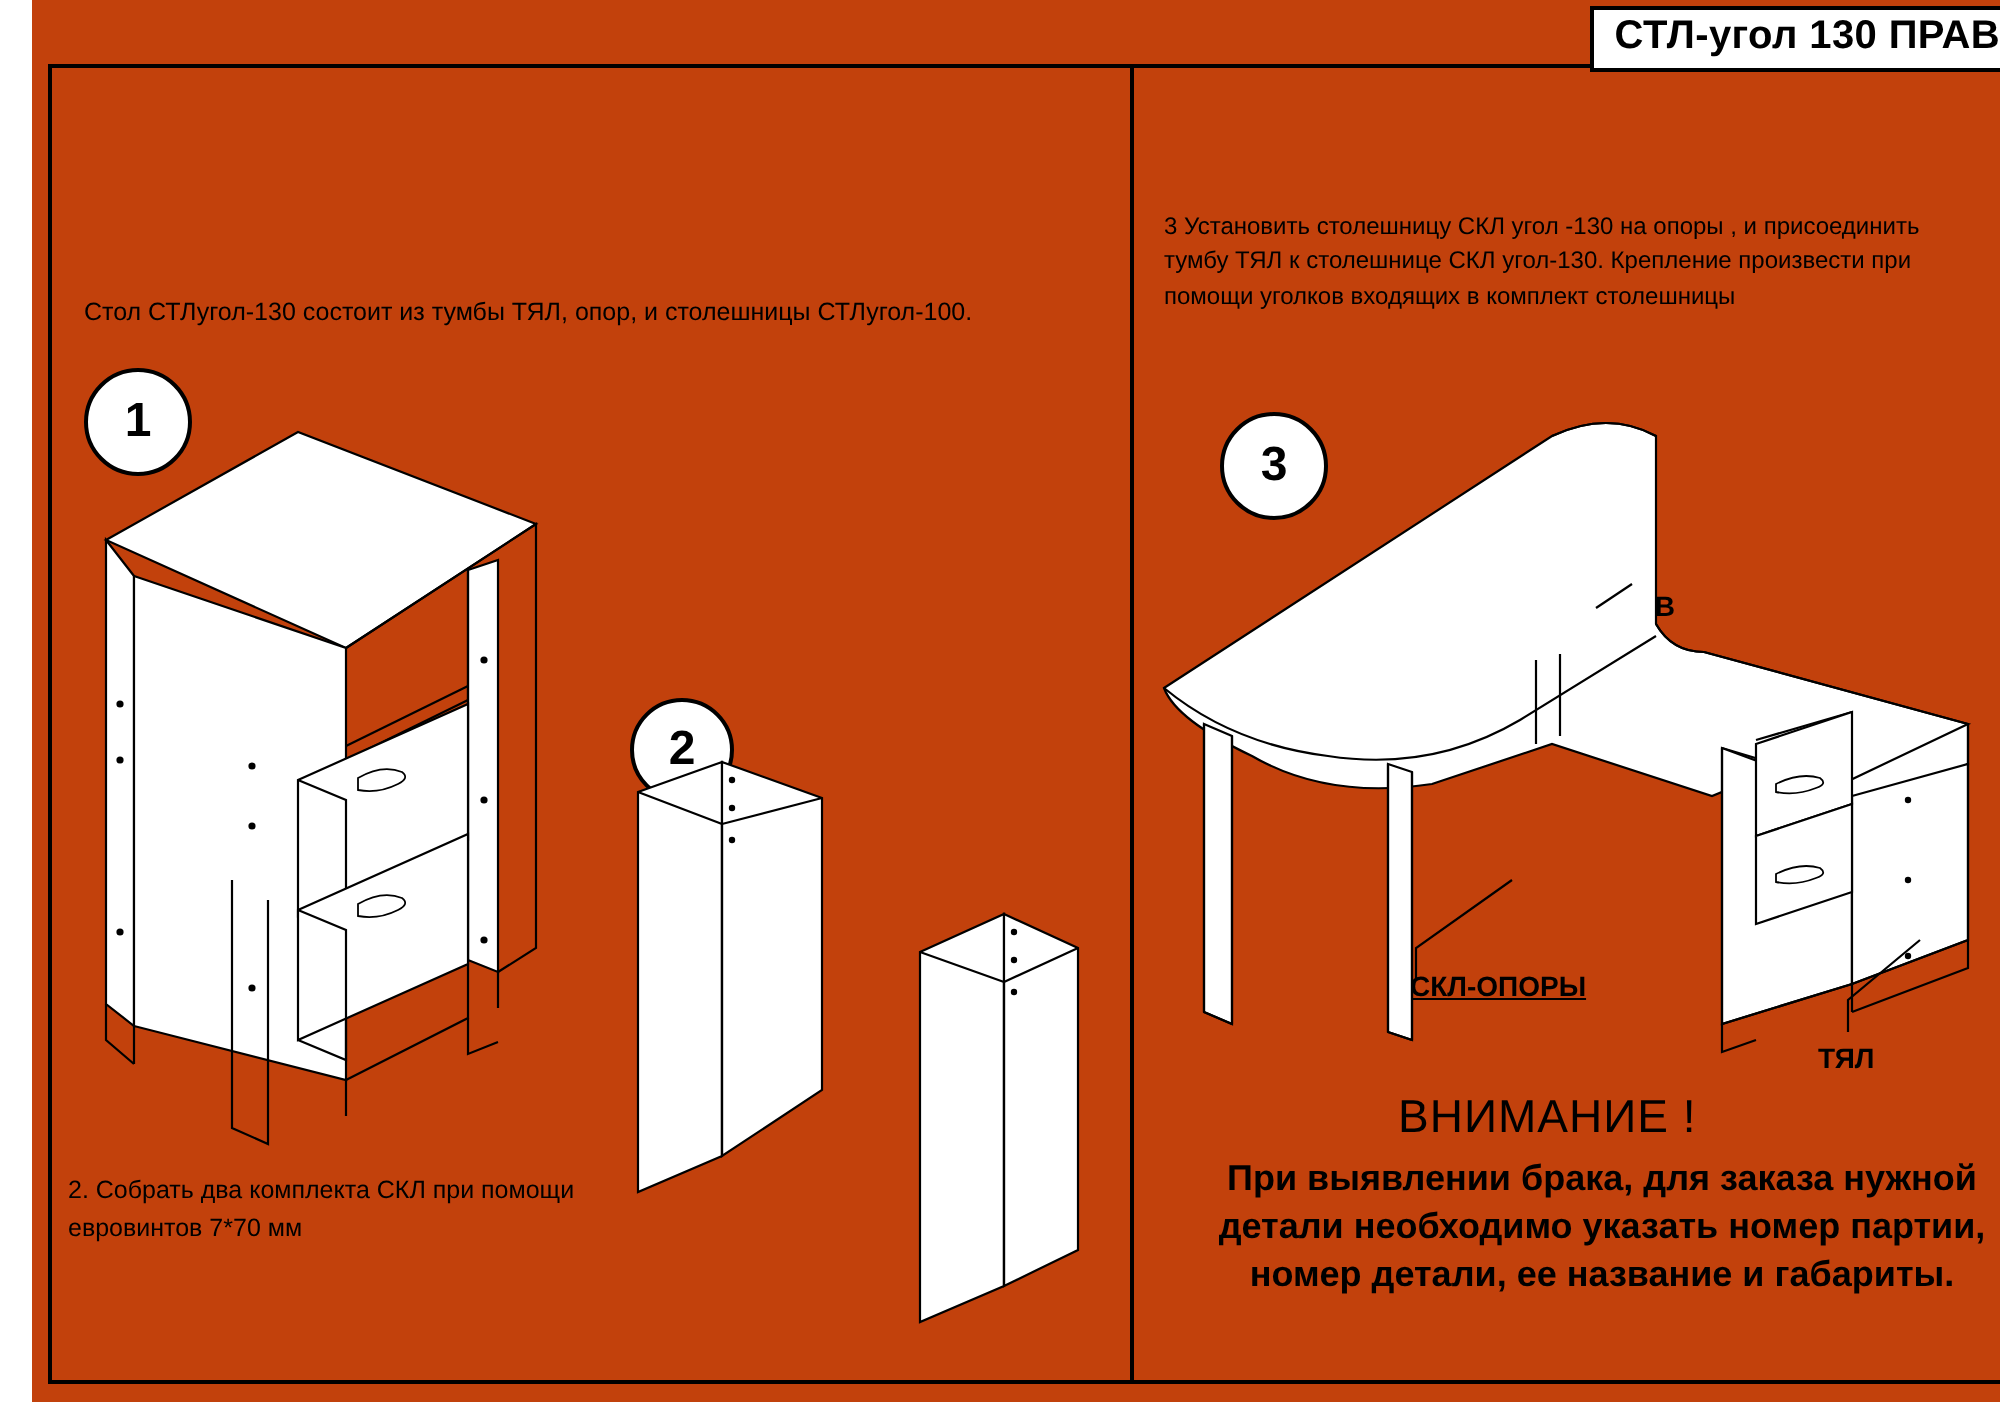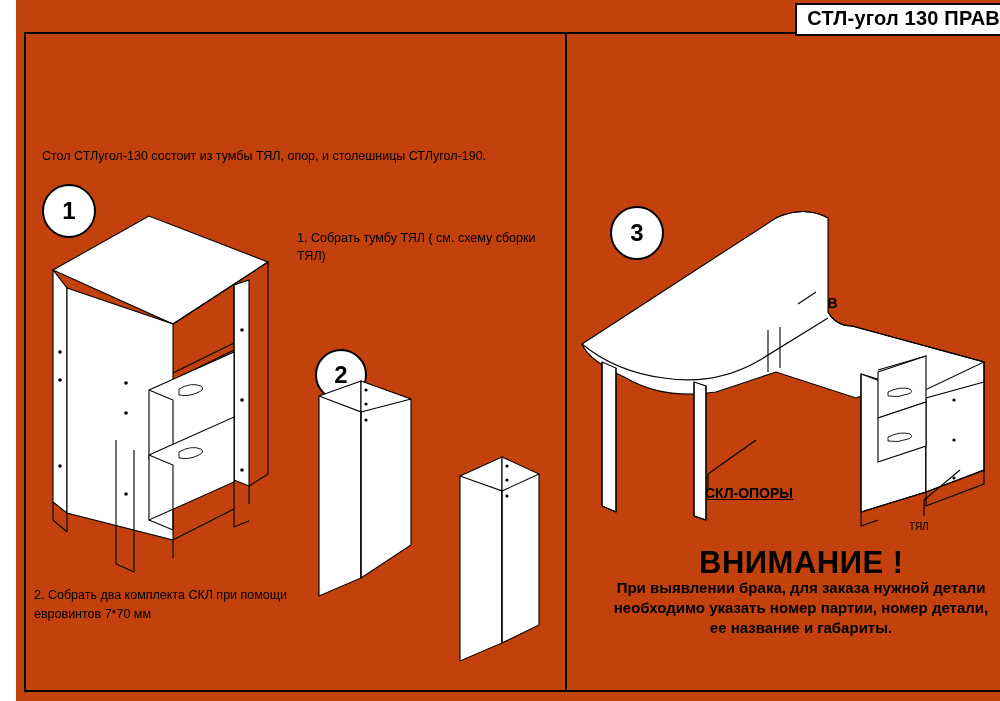--- a/index.html
+++ b/index.html
@@ -117,37 +117,37 @@
     left: 689px;
     top: 485px;
     font-size: 14px;
     font-weight: bold;
     text-decoration: underline;
   }
   .label-tyal {
     position: absolute;
     left: 893px;
     top: 521px;
-    font-size: 10px;
-    font-weight: normal;
+    font-size: 14px;
+    font-weight: bold;
   }
   .warn-title {
     position: absolute;
     left: 683px;
     top: 545px;
-    font-size: 31px;
-    font-weight: bold;
+    font-size: 23px;
+    font-weight: normal;
     letter-spacing: 0.5px;
   }
   .warn-body {
     position: absolute;
     left: 590px;
     top: 578px;
     width: 390px;
-    font-size: 15px;
+    font-size: 18px;
     line-height: 1.33;
     text-align: center;
     font-weight: bold;
   }
   svg.art {
     position: absolute;
     left: 0;
     top: 0;
     width: 1000px;
     height: 701px;
@@ -161,28 +161,28 @@
 </head>
 <body>
 
 <div id="page">
 
   <div class="title-box">СТЛ-угол 130 ПРАВ</div>
 
   <div class="frame"></div>
   <div class="divider"></div>
 
-  <div class="text-intro">Стол СТЛугол-130 состоит из тумбы ТЯЛ, опор, и столешницы СТЛугол-190.</div>
+  <div class="text-intro">Стол СТЛугол-130 состоит из тумбы ТЯЛ, опор, и столешницы СТЛугол-100.</div>
 
   <div class="step-circle" id="circle1">1</div>
   <div class="step-circle" id="circle2">2</div>
   <div class="step-circle" id="circle3">3</div>
 
-  <div class="step1-text">1. Собрать тумбу ТЯЛ  ( см. схему сборки ТЯЛ)</div>
   <div class="step2-text">2. Собрать два комплекта  СКЛ  при помощи евровинтов 7*70 мм</div>
+  <div class="step3-text">3 Установить  столешницу СКЛ угол -130 на опоры , и присоединить тумбу ТЯЛ к столешнице СКЛ угол-130. Крепление произвести при помощи уголков входящих в комплект столешницы</div>
 
   <div class="label-stl">СТЛ угол-130 ПРАВ</div>
   <div class="label-skl">СКЛ-ОПОРЫ</div>
   <div class="label-tyal">ТЯЛ</div>
 
   <div class="warn-title">ВНИМАНИЕ !</div>
   <div class="warn-body">При выявлении брака, для заказа нужной детали необходимо указать номер партии, номер детали, ее название и габариты.</div>
 
   <svg class="art" viewBox="0 0 1000 701">
 

